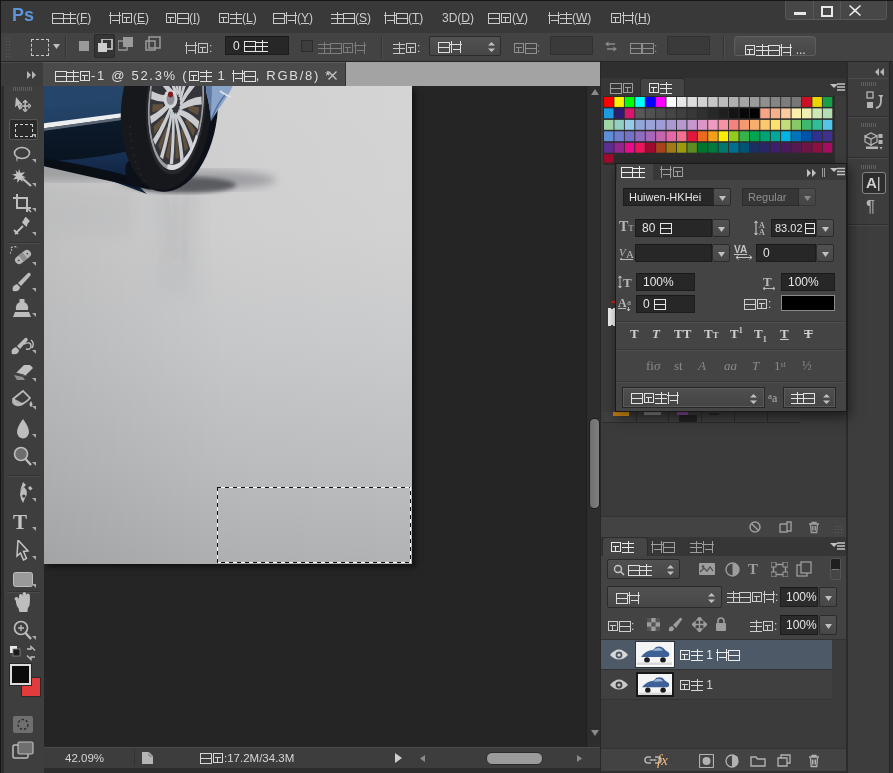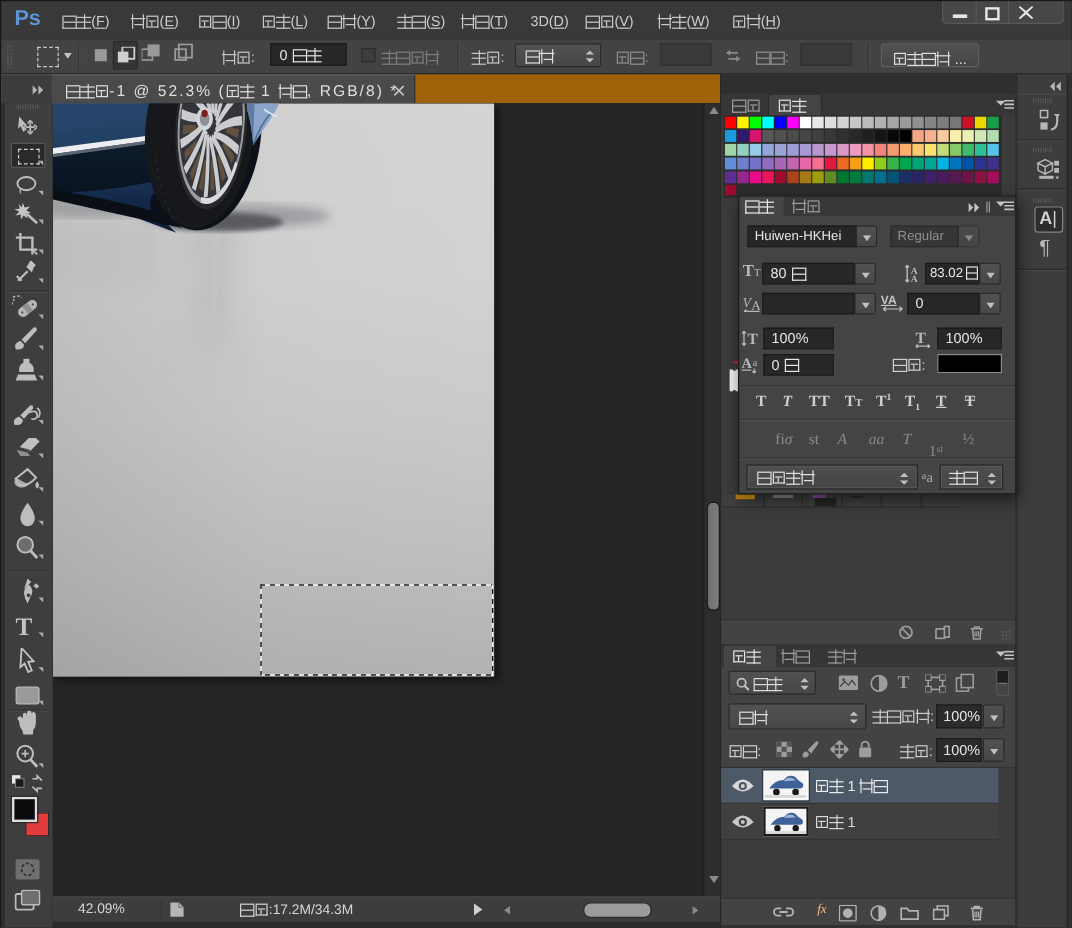--- a/index.html
+++ b/index.html
@@ -95,21 +95,21 @@
       <path d="M4.5 0.5 L1 3 L4.5 5.5Z M9.5 5.5 L13 8 L9.5 10.5Z" fill="#8a8a8a"></path>
     </svg>
  <div class="ab txt" style="left:629px;top:8px;color:#8f8f8f"><i class="k k1"></i><i class="k k1"></i>:</div>
  <div class="ab" style="left:666px;top:3px;width:43px;height:19px;background:#3a3a3a;border:1px solid #303030;box-sizing:border-box"></div>
  <div class="ab sep" style="left:722px;top:3px;width:1px;height:22px"></div>
  <div class="ab" style="left:733px;top:3px;width:82px;height:20px;background:linear-gradient(#525252,#464646);border:1px solid #5e5e5e;border-radius:3px;box-sizing:border-box;text-align:center">
    <span class="txt" style="position:relative;top:3px;color:#dedede"><i class="k k4"></i><i class="k k2"></i><i class="k k1"></i><i class="k k3"></i> ...</span>
  </div>
 </div>
 
-<div class="ab" style="left:0;top:62px;width:828px;height:24px;background:#a16207;border-left:1px solid #161616;box-sizing:border-box">
+<div class="ab" style="left:0;top:62px;width:828px;height:24px;background:#a3a3a3;border-left:1px solid #161616;box-sizing:border-box">
  <div class="ab" style="left:0;top:0;width:44px;height:24px;background:#3c3c3c;border-top:1px solid #4a4a4a;box-sizing:border-box">
   <svg class="ab" style="left:26px;top:8px" width="10" height="8">
         <path d="M0 0 L4 4 L0 8 Z M5 0 L9 4 L5 8 Z" fill="#b5b5b5"></path>
       </svg>
  </div>
  <div class="ab" style="left:42px;top:0;width:303px;height:24px;background:#4a4a4a;border-top:1px solid #5d5d5d;border-right:1px solid #303030;box-sizing:border-box">
   <span class="txt" style="position:absolute;left:12px;top:5px;color:#dfdfdf;font-size:13px;letter-spacing:1.7px"><i class="k k1"></i><i class="k k2"></i><i class="k k4"></i>-1 @ 52.3% (<i class="k k4"></i><i class="k k2"></i> 1 <i class="k k3"></i><i class="k k1"></i>, RGB/8) *</span>
   <svg class="ab" style="left:285px;top:8px" width="9" height="9">
         <path d="M0.5 0.5 L8.5 8.5 M8.5 0.5 L0.5 8.5" stroke="#c2c2c2" stroke-width="1.4"></path>
       </svg>
@@ -688,21 +688,21 @@
             <circle cx="26" cy="17" r="2.8" fill="#16181b"></circle>
             <rect x="0" y="19.5" width="35" height="2.5" fill="#d8d8d8"></rect>
           </svg>
    </div>
    <span class="txt ab" style="left:78px;top:8px;color:#d8d8d8"><i class="k k4"></i><i class="k k2"></i>&nbsp;1</span>
   </div>
   <div class="ab" style="left:0;top:211px;width:245px;height:23px;background:#434343;border-top:1px solid #323232;box-sizing:border-box">
    <svg class="ab" style="left:43px;top:6px" width="18" height="10" viewBox="0 0 18 10">
           <path d="M7 2 H4 a3 3 0 0 0 0 6 h3 M11 2 h3 a3 3 0 0 1 0 6 h-3 M5.5 5 h7" stroke="#b2b2b2" stroke-width="1.6" fill="none"></path>
         </svg>
-   <div class="ab" style="left:80px;top:3px;color:#fdba74;font-size:11px;font-style:italic;font-family:'Liberation Serif',serif">fx</div>
+   <div class="ab" style="left:56px;top:3px;color:#fdba74;font-size:15px;font-style:italic;font-family:'Liberation Serif',serif">fx</div>
    <svg class="ab" style="left:98px;top:5px" width="15" height="14">
           <rect x="0.5" y="0.5" width="14" height="13" rx="1" fill="none" stroke="#b2b2b2" stroke-width="1.2"></rect>
           <circle cx="7.5" cy="7" r="4" fill="#b2b2b2"></circle>
         </svg>
    <svg class="ab" style="left:124px;top:5px" width="14" height="14">
           <circle cx="7" cy="7" r="6" fill="none" stroke="#b2b2b2" stroke-width="1.3"></circle>
           <path d="M7 1 a6 6 0 0 1 0 12 Z" fill="#b2b2b2"></path>
           <path d="M11 2 l2 2" stroke="#b2b2b2"></path>
         </svg>
    <svg class="ab" style="left:149px;top:6px" width="16" height="12">
@@ -847,21 +847,21 @@
       <span class="ab" style="left:174px;top:0;text-decoration:line-through">T</span>
  </div>
  <div class="ab" style="left:0;top:185px;width:230px;height:1px;background:#383838;box-shadow:0 1px 0 #4e4e4e"></div>
  <div class="ab" style="left:14px;top:192px;width:210px;height:20px;color:#8a8a8a;font-family:'Liberation Serif',serif;font-size:13px">
    <span class="ab" style="left:16px;top:2px">fi</span>
       <span class="ab" style="left:24px;top:2px;font-style:italic">σ</span>
       <span class="ab" style="left:44px;top:2px">st</span>
       <span class="ab" style="left:68px;top:2px;font-style:italic">A</span>
       <span class="ab" style="left:94px;top:2px;font-style:italic">aa</span>
       <span class="ab" style="left:122px;top:2px;font-style:italic">T</span>
-      <span class="ab" style="left:144px;top:12px">1<span style="font-size:8px;vertical-align:3px">st</span></span>
+      <span class="ab" style="left:144px;top:2px">1<span style="font-size:8px;vertical-align:3px">st</span></span>
       <span class="ab" style="left:172px;top:2px">½</span>
  </div>
  <div class="ab" style="left:0;top:217px;width:230px;height:1px;background:#383838;box-shadow:0 1px 0 #4e4e4e"></div>
  <div class="ab" style="left:7px;top:224px;width:141px;height:19px;background:linear-gradient(#4e4e4e,#454545);border:1px solid #5a5a5a;outline:1px solid #272727;box-sizing:border-box">
    <span class="txt ab" style="left:7px;top:2px;color:#e2e2e2"><i class="k k1"></i><i class="k k4"></i><i class="k k2"></i><i class="k k3"></i></span>
    <svg class="ab" style="right:6px;top:5px" width="7" height="10">
         <path d="M0 3.5 L3.5 0 L7 3.5 Z M0 6.5 L3.5 10 L7 6.5Z" fill="#c0c0c0"></path>
       </svg>
  </div>
  <div class="ab" style="left:152px;top:227px;color:#b0b0b0;font-size:12px;font-family:'Liberation Serif',serif"><span style="font-size:9px;vertical-align:3px">a</span>a</div>

